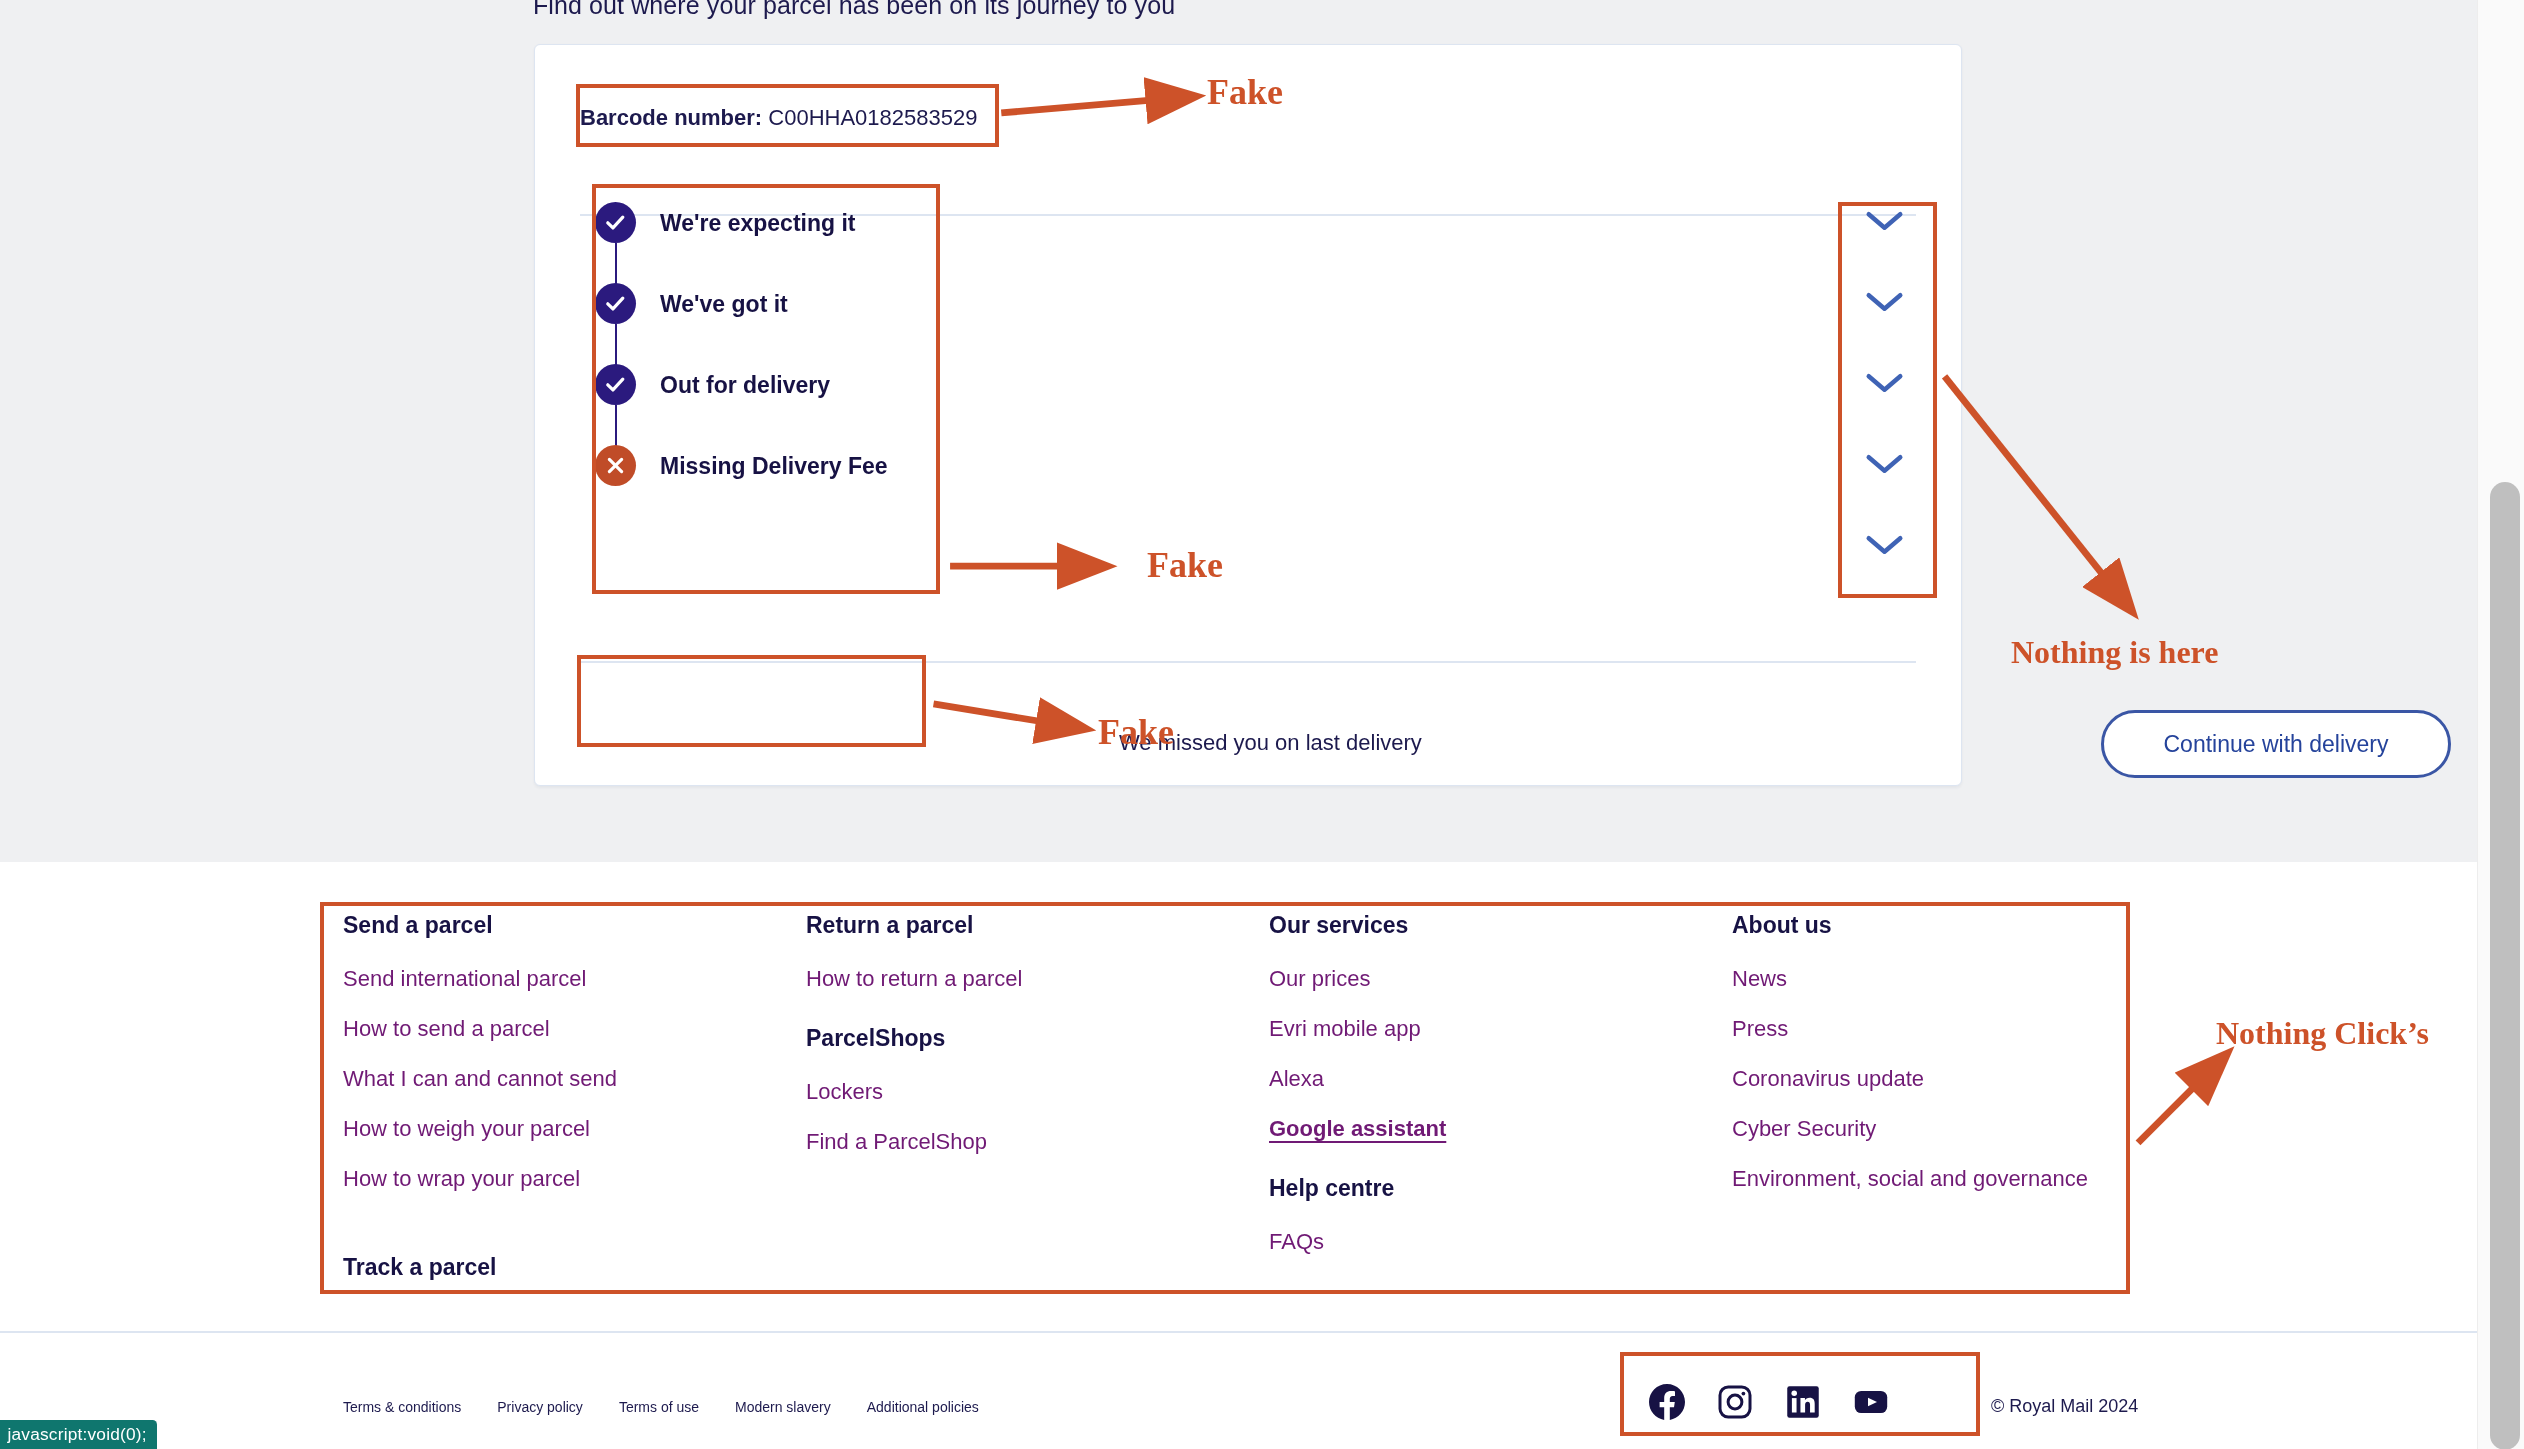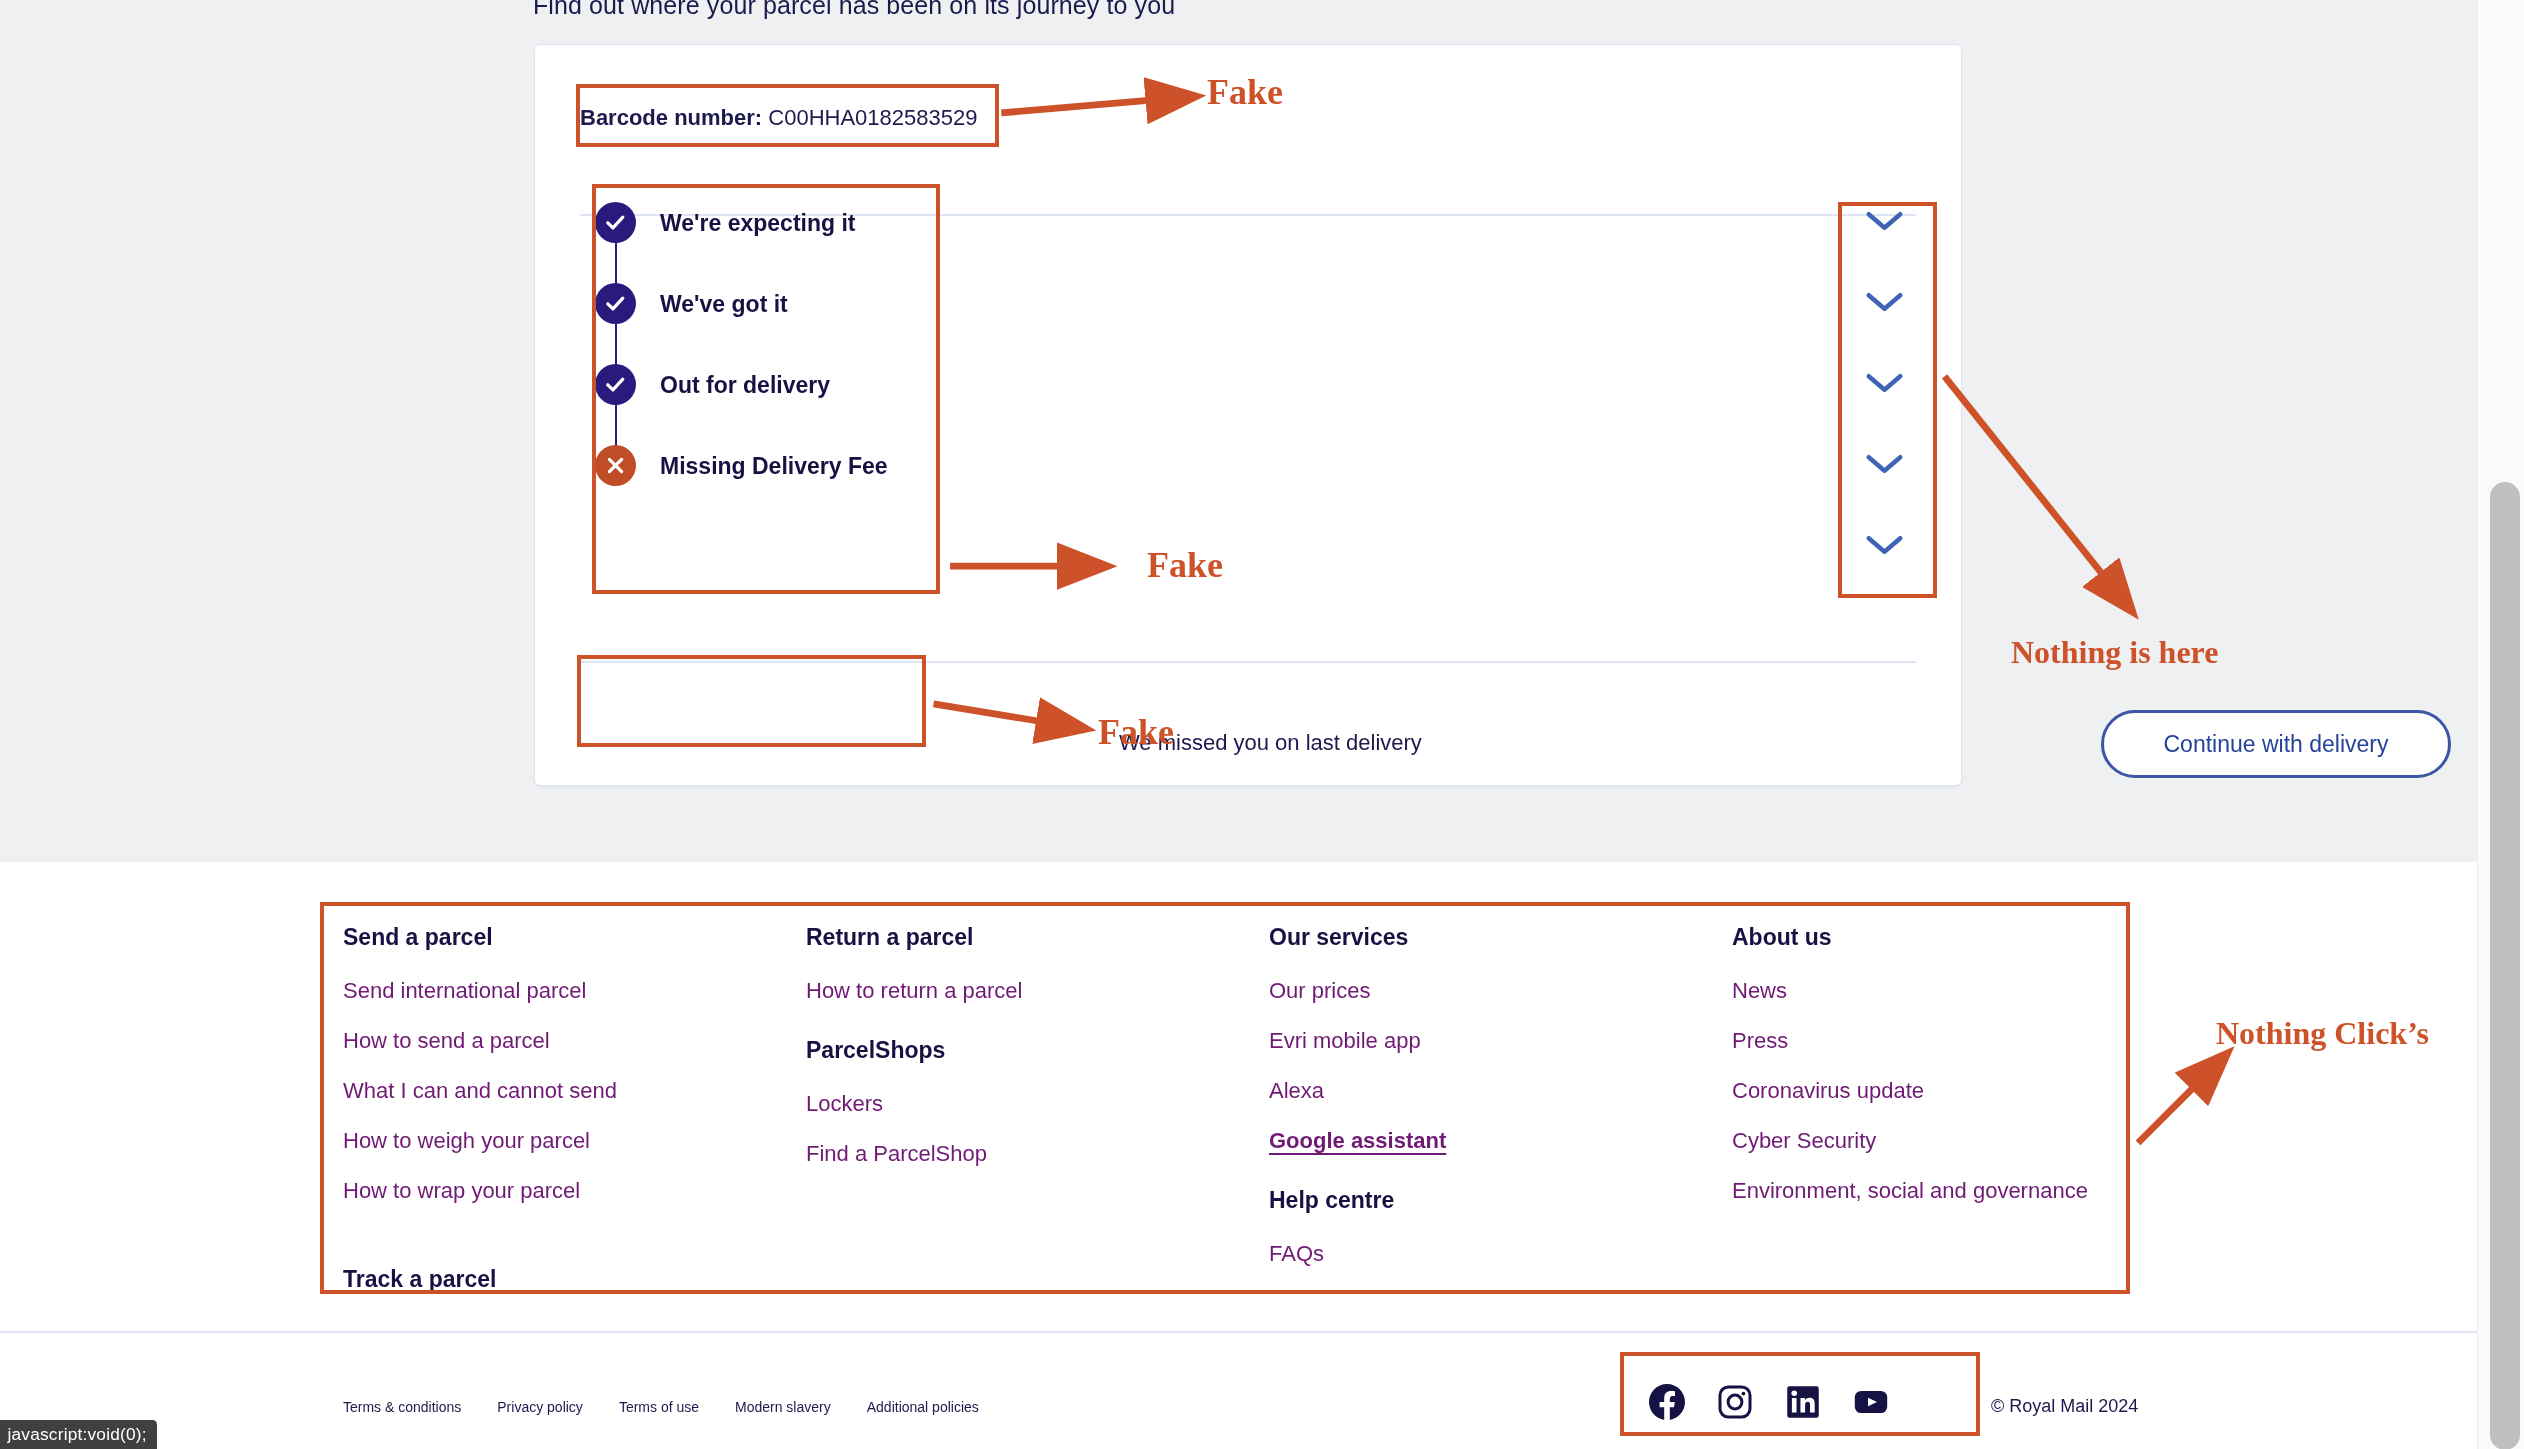--- a/index.html
+++ b/index.html
@@ -99,21 +99,21 @@
   
   .footer-main {
     position:absolute; left:0; top:862px; width:2477px; height:470px;
     background:#ffffff;
   }
   .footer-cols {
     position:absolute; left:343px; top:912px;
     width:1807px;
     display:flex;
   }
-  .fcol { width:463px;margin-top:12px; }
+  .fcol { width:463px; }
   .fcol.c4 { width:418px; }
   .fhead {
     font-size:23px; font-weight:700; color:#171244;
     margin:0 0 27px 0; white-space:nowrap;
   }
   .fhead.spaced { margin-top:33px; }
   .flink {
     font-size:22px; color:#701a75; margin-bottom:24px;
     white-space:nowrap; cursor:pointer; text-decoration:none; display:block;
   }
@@ -140,21 +140,21 @@
   }
   .social-row .sicon { cursor:pointer; display:block; }
   .copyright {
     position:absolute; left:1991px; top:1396px;
     font-size:18px; color:#1d1a4e; white-space:nowrap;
   }
 
   
   .status-bubble {
     position:absolute; left:0; top:1420px;
-    background:#404040; color:#ffffff;
+    background:#0f766e; color:#ffffff;
     font-size:17.3px; font-family:"Liberation Sans", sans-serif;
     padding:3.8px 10.5px 5.3px 7.5px;
     border-top-right-radius:4.5px;
     white-space:nowrap;
     letter-spacing:0.2px;
   }
 
   
   .scroll-track {
     position:absolute; right:0; top:0; width:48px; height:1450px;

